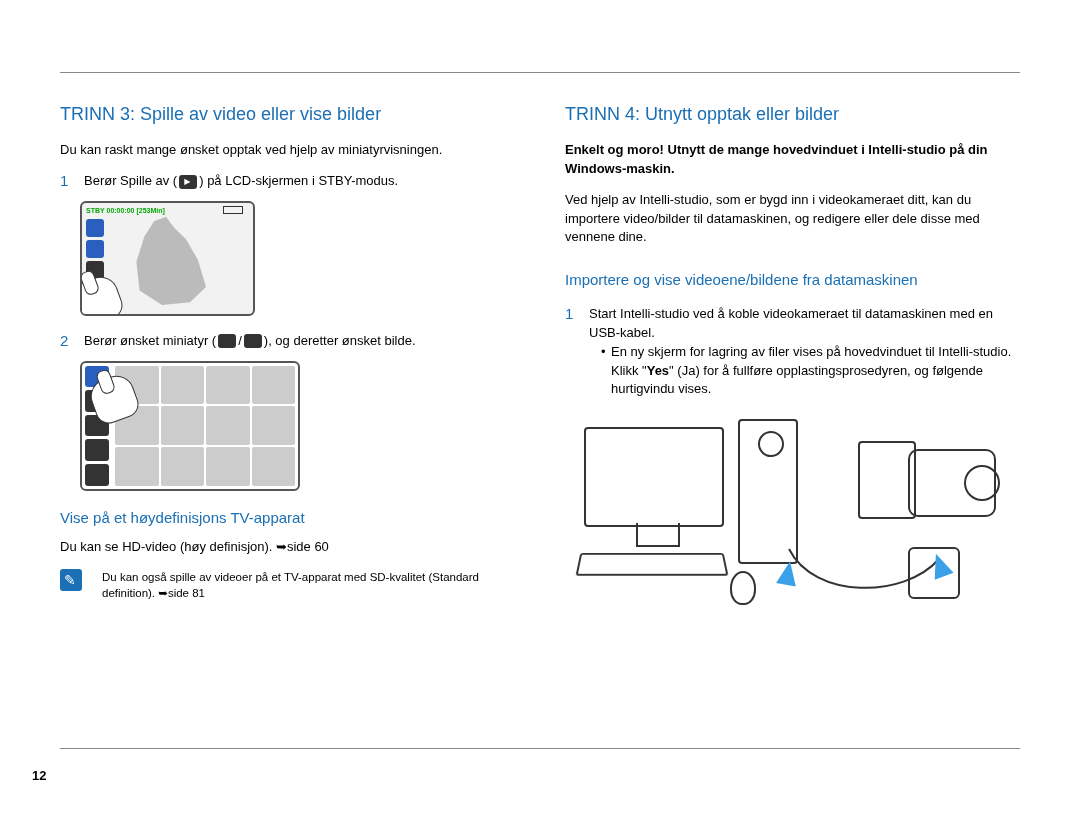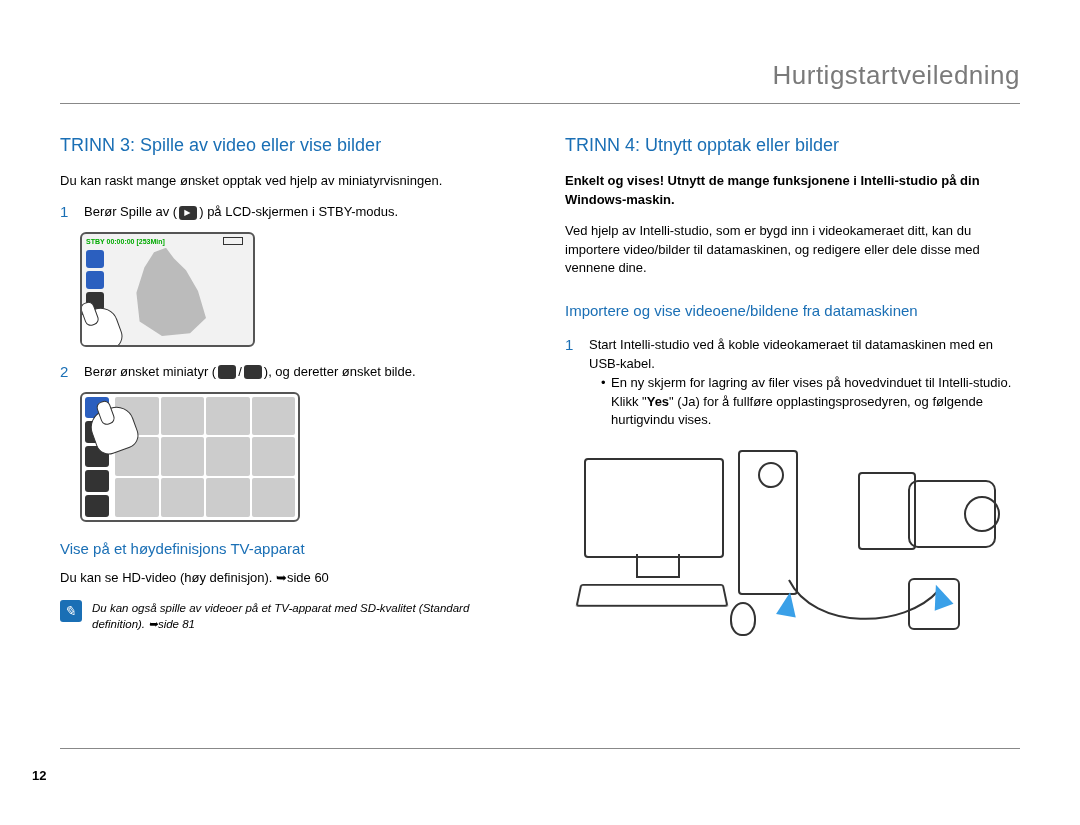--- a/index.html
+++ b/index.html
@@ -27,21 +27,21 @@
   .finger::after{content:""; position:absolute; top:-10px; left:12px; width:12px; height:22px; background:#fff; border:1.5px solid #333; border-radius:6px;}
   .thumb-grid { width: 220px; height: 130px; border: 2px solid #555; border-radius: 6px; margin: 0 0 16px 20px; background:#fff; position:relative; display:grid; grid-template-columns: 28px repeat(4,1fr); grid-template-rows: repeat(3,1fr); gap:2px; padding:3px; }
   .grid-side { grid-row: span 3; display:flex; flex-direction:column; gap:3px; }
   .gside-ic{ width:24px; height:100%; background:#2b5fbf; border-radius:3px; }
   .gside-ic.dark{background:#333;}
   .gcell{ background:#ccc; border-radius:2px; }
   .thumb-grid .finger{left:10px; top:14px;}
   .inline-icon { display:inline-block; width:18px; height:14px; background:#333; border-radius:3px; vertical-align:middle; margin:0 2px; position:relative; }
   .inline-icon::after{content:"▶"; color:#fff; font-size:8px; position:absolute; left:5px; top:1px;}
   .inline-icon.sm::after{content:"";}
-  .note-row { display:flex; gap:10px; margin-top:8px; align-items:flex-start;font-style:italic; }
+  .note-row { display:flex; gap:20px; margin-top:8px; align-items:flex-start; }
   .note-ic { width:22px; height:22px; background:#1a6fb5; border-radius:3px; flex-shrink:0; position:relative; }
   .note-ic::after{content:"✎"; color:#fff; position:absolute; left:4px; top:1px; font-size:14px;}
   .note-txt { font-size:11.5px; line-height:1.4; }
   .bold { font-weight:bold; }
   .sub-bullet { margin-left:12px; padding-left:10px; position:relative; }
   .sub-bullet::before { content:"•"; position:absolute; left:0; }
   .illus { width: 430px; height: 200px; margin: 20px auto 0 auto; position:relative; }
   
   .monitor{position:absolute;left:6px;top:8px;width:140px;height:100px;border:2px solid #333;border-radius:4px;}
   .monitor::after{content:"";position:absolute;left:50px;bottom:-22px;width:40px;height:22px;border:2px solid #333;border-top:none;}
@@ -60,21 +60,20 @@
   .arrow1{left:200px;top:142px;transform:rotate(10deg);}
   .arrow2{left:352px;top:134px;transform:rotate(-20deg);}
   .page-num{position:absolute;left:32px;bottom:42px;font-weight:bold;font-size:13px;}
   .footer-line{position:absolute;left:60px;right:60px;bottom:76px;border-top:1px solid #888;}
   .arrow-ref{font-family:Arial;}
 </style>
 </head>
 <body>
 
 <div class="page">
-  <div class="header-title">Hurtigstartveiledning</div>
   <hr class="hr">
 
   <div class="cols">
 
     <div class="col">
       <div class="step-heading">TRINN 3: Spille av video eller vise bilder</div>
       <div class="body-text">Du kan raskt mange ønsket opptak ved hjelp av miniatyrvisningen.</div>
 
       <ol class="num-list">
         <li>
@@ -134,21 +133,21 @@
       <div class="body-text arrow-ref">Du kan se HD-video (høy definisjon). ➥side 60</div>
 
       <div class="note-row">
         <div class="note-ic"></div>
         <div class="note-txt">Du kan også spille av videoer på et TV-apparat med SD-kvalitet (Standard definition). ➥side 81</div>
       </div>
     </div>
 
     <div class="col">
       <div class="step-heading">TRINN 4: Utnytt opptak eller bilder</div>
-      <div class="body-text bold">Enkelt og vises! Utnytt de mange funksjonene i Intelli-studio på din Windows-maskin.</div>
+      <div class="body-text bold">Enkelt og moro! Utnytt de mange hovedvinduet i Intelli-studio på din Windows-maskin.</div>
       <div class="body-text">Ved hjelp av Intelli-studio, som er bygd inn i videokameraet ditt, kan du importere video/bilder til datamaskinen, og redigere eller dele disse med vennene dine.</div>
 
       <div class="sub-heading" style="margin-top:22px;">Importere og vise videoene/bildene fra datamaskinen</div>
 
       <ol class="num-list" style="margin-top:14px;">
         <li>
           <span class="num">1</span>
           <span class="txt">
             <span>Start Intelli-studio ved å koble videokameraet til datamaskinen med en USB-kabel.</span>
             <div class="sub-bullet" style="">

